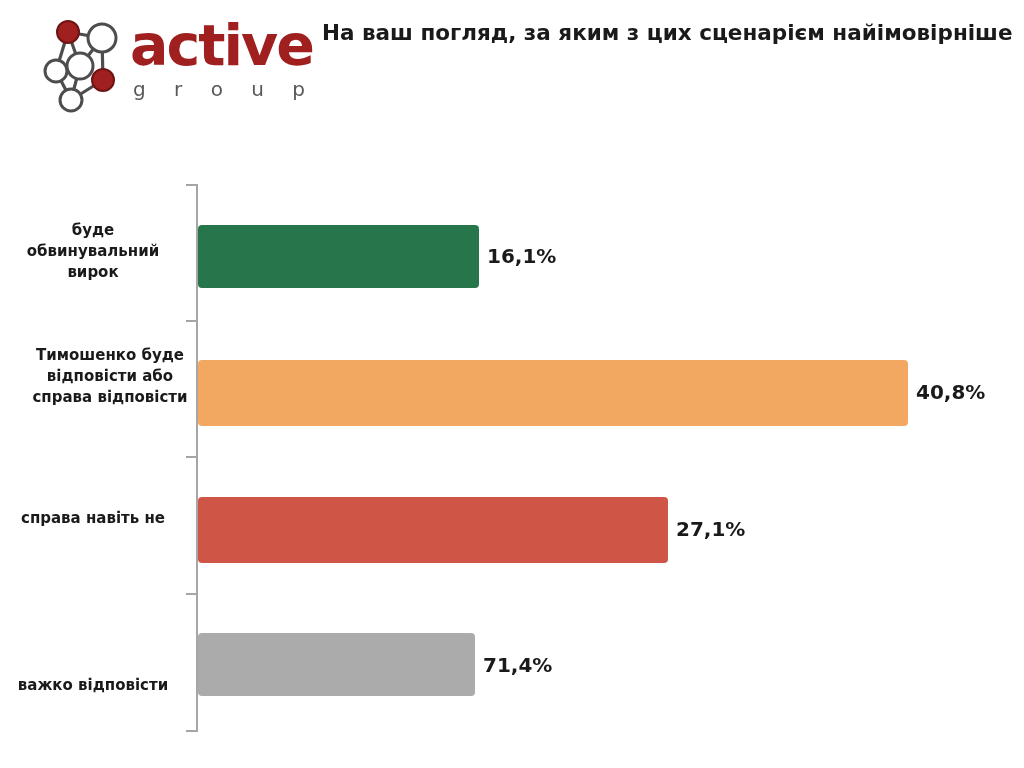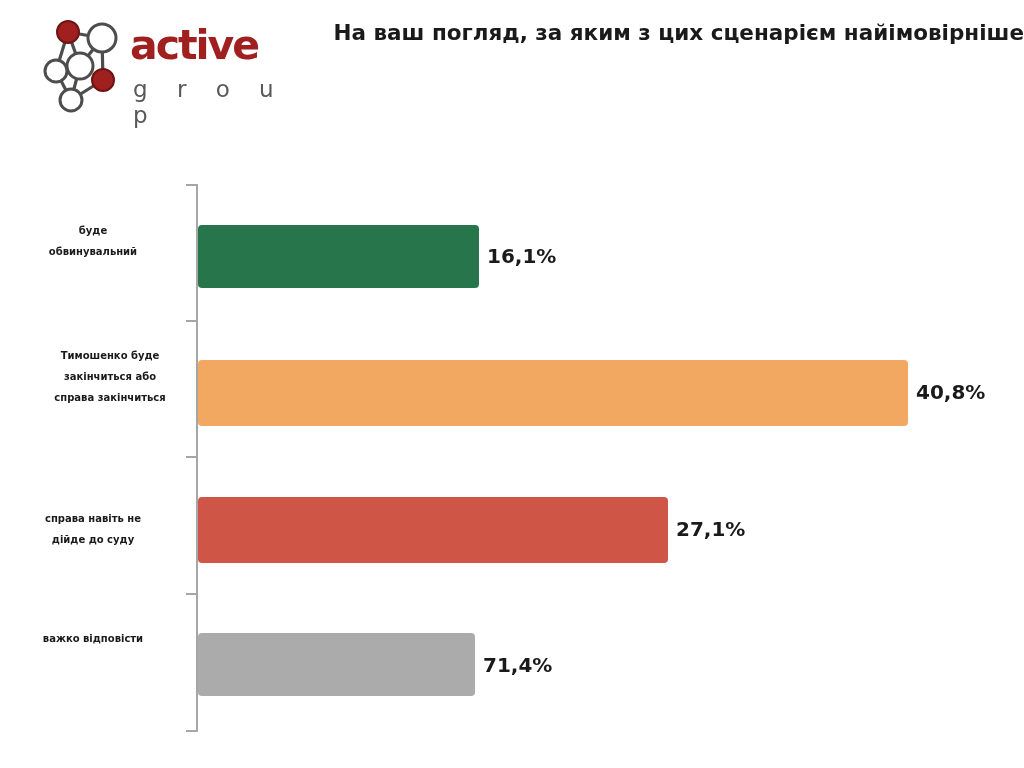--- a/index.html
+++ b/index.html
@@ -36,44 +36,44 @@
     top: 8px;
     width: 190px;
     height: 98px;
   }
   .logo-active {
     position: absolute;
     left: 0;
     top: 0;
     font-family: "DejaVu Sans", sans-serif;
     font-weight: bold;
-    font-size: 41px;
+    font-size: 57px;
     letter-spacing: -2px;
     color: #A02020;
     line-height: 62px;
   }
   .logo-group {
     position: absolute;
     left: 3px;
     top: 62px;
     font-family: "DejaVu Sans", sans-serif;
     font-weight: normal;
-    font-size: 23px;
+    font-size: 20px;
     letter-spacing: 11px;
     color: #58595B;
     line-height: 26px;
   }
 
   
   #chart-title {
     position: absolute;
     left: 322px;
     top: 16px;
     width: 702px;
-    text-align: right;
+    text-align: left;
     font-family: "DejaVu Sans", sans-serif;
     font-weight: bold;
     font-size: 21.5px;
     line-height: 33px;
     color: #1a1a1a;
   }
   #chart-title .title-line {
     display: block;
     white-space: nowrap;
   }
@@ -107,21 +107,21 @@
     left: 0;
     width: 1024px;
   }
   .cat-label {
     position: absolute;
     left: 0;
     width: 186px;
     text-align: center;
     font-family: "DejaVu Sans", sans-serif;
     font-weight: bold;
-    font-size: 10px;
+    font-size: 15px;
     line-height: 21px;
     color: #1a1a1a;
   }
   .bar {
     position: absolute;
     left: 198px;
     border-radius: 4px;
   }
   .bar-value {
     position: absolute;
@@ -180,45 +180,45 @@
   <div class="axis-tick" style="top:184px;"></div>
   <div class="axis-tick" style="top:320px;"></div>
   <div class="axis-tick" style="top:456px;"></div>
   <div class="axis-tick" style="top:593px;"></div>
   <div class="axis-tick" style="top:730px;"></div>
 
   <div class="cat-group">
     <div class="cat-label" style="top:220px;">
       <div>буде</div>
       <div>обвинувальний</div>
+      <div>вирок</div>
     </div>
     <div class="bar" style="top:225px;height:63px;width:281px;background:#27764B;"></div>
     <div class="bar-value" style="left:487px;top:245px;">16,1%</div>
   </div>
 
   <div class="cat-group">
     <div class="cat-label" style="top:345px;padding-left:17px;">
       <div>Тимошенко буде</div>
-      <div>закінчиться або</div>
-      <div>справа закінчиться</div>
+      <div>відповісти або</div>
+      <div>справа відповісти</div>
     </div>
     <div class="bar" style="top:360px;height:66px;width:710px;background:#F2A860;"></div>
     <div class="bar-value" style="left:916px;top:381px;">40,8%</div>
   </div>
 
   <div class="cat-group">
     <div class="cat-label" style="top:508px;">
       <div>справа навіть не</div>
-      <div>дійде до суду</div>
     </div>
     <div class="bar" style="top:497px;height:66px;width:470px;background:#CF5547;"></div>
     <div class="bar-value" style="left:676px;top:518px;">27,1%</div>
   </div>
 
   <div class="cat-group">
-    <div class="cat-label" style="top:628px;">
+    <div class="cat-label" style="top:675px;">
       <div>важко відповісти</div>
     </div>
     <div class="bar" style="top:633px;height:63px;width:277px;background:#ABABAB;"></div>
     <div class="bar-value" style="left:483px;top:654px;">71,4%</div>
   </div>
 
 </div>
 
 </body></html>

